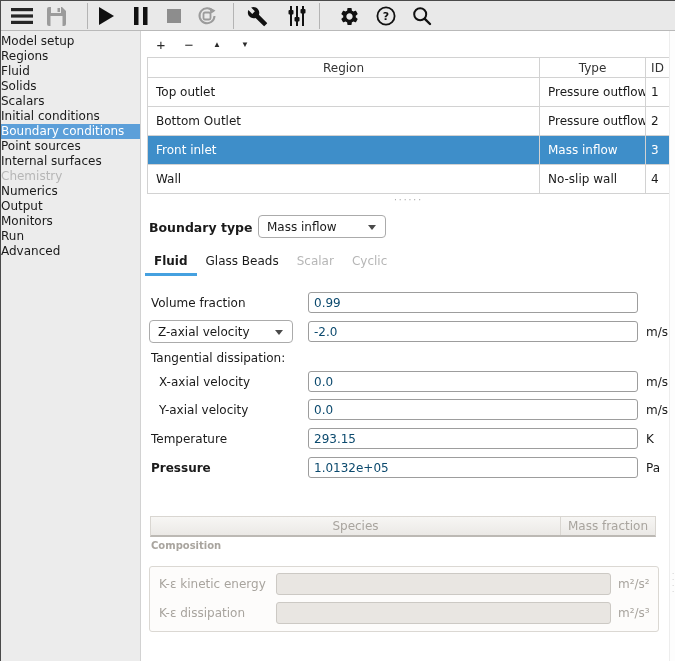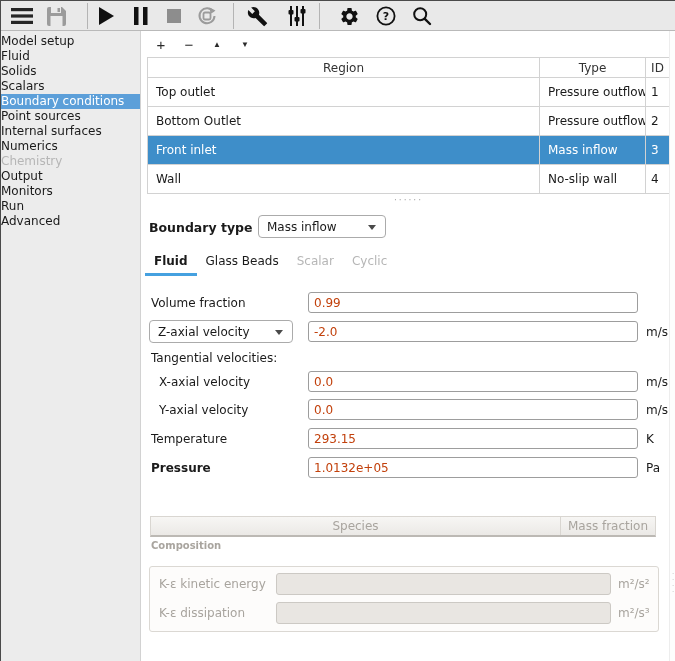--- a/index.html
+++ b/index.html
@@ -79,21 +79,21 @@
   .tab.active { font-weight:bold; }
   .tab.active::after { content:""; position:absolute; left:0; right:0; bottom:-1px; height:3px; background:#45a1e0; }
   .tab.disabled { color:#b6b6b6; cursor:default; }
 
   
   .flabel { position:absolute; font-size:12px; color:#1a1a1a; white-space:nowrap; }
   .flabel.bold { font-weight:bold; }
   .field {
     position:absolute; height:21px; width:330px; left:307px;
     border:1px solid #9d9d9d; border-radius:3px; background:#fff;
-    font-family:"DejaVu Sans", sans-serif; font-size:12px; color:#c2410c; padding:0 5px;
+    font-family:"DejaVu Sans", sans-serif; font-size:12px; color:#0c4a6e; padding:0 5px;
   }
   .unit { position:absolute; left:645px; font-size:12px; color:#1a1a1a; white-space:nowrap; }
 
   
   .sec-title { position:absolute; left:150px; font-weight:bold; font-size:10px; color:#a8a49e;margin-top:42px; }
   .comp-header {
     position:absolute; left:149px; top:515px; width:506px; height:21px;
     background:linear-gradient(#f7f6f4,#ebe9e6); border:1px solid #d9d6d1; border-bottom:2px solid #bcb9b4;
     display:flex;
   }
@@ -220,28 +220,30 @@
         <svg width="20" height="20" viewBox="0 0 20 20">
             <circle cx="8.2" cy="8.2" r="6" fill="none" stroke="#111" stroke-width="2"></circle>
             <line x1="12.8" y1="12.8" x2="18" y2="18" stroke="#111" stroke-width="2.4" stroke-linecap="round"></line>
           </svg>
       </span>
     </button>
   </div>
 
   <nav class="sidebar">
     <div class="nav-item">Model setup</div>
+    <div class="nav-item">Regions</div>
     <div class="nav-item">Fluid</div>
     <div class="nav-item">Solids</div>
     <div class="nav-item">Scalars</div>
+    <div class="nav-item">Initial conditions</div>
     <div class="nav-item selected">Boundary conditions</div>
     <div class="nav-item">Point sources</div>
     <div class="nav-item">Internal surfaces</div>
+    <div class="nav-item disabled">Chemistry</div>
     <div class="nav-item">Numerics</div>
-    <div class="nav-item disabled">Chemistry</div>
     <div class="nav-item">Output</div>
     <div class="nav-item">Monitors</div>
     <div class="nav-item">Run</div>
     <div class="nav-item">Advanced</div>
   </nav>
 
   <button class="tt-btn tt-plusminus" style="left:148px">+</button>
   <button class="tt-btn tt-plusminus" style="left:176px">−</button>
   <button class="tt-btn tt-tri" style="left:204px">▲</button>
   <button class="tt-btn tt-tri" style="left:232px">▼</button>
@@ -301,21 +303,21 @@
   <div class="flabel" style="left:150px; top:295px">Volume fraction</div>
   <input class="field" style="top: 291px;" value="0.99">
 
   <div class="combo combo-zvel">
     <span>Z-axial velocity</span>
     <span class="arrow"></span>
   </div>
   <input class="field" style="top: 320px;" value="-2.0">
   <div class="unit" style="top:324px">m/s</div>
 
-  <div class="flabel" style="left:150px; top:350px">Tangential velocities:</div>
+  <div class="flabel" style="left:150px; top:350px">Tangential dissipation:</div>
 
   <div class="flabel" style="left:158px; top:374px">X-axial velocity</div>
   <input class="field" style="top: 370px;" value="0.0">
   <div class="unit" style="top:374px">m/s</div>
 
   <div class="flabel" style="left:158px; top:402px">Y-axial velocity</div>
   <input class="field" style="top: 398px;" value="0.0">
   <div class="unit" style="top:402px">m/s</div>
 
   <div class="flabel" style="left:150px; top:431px">Temperature</div>

